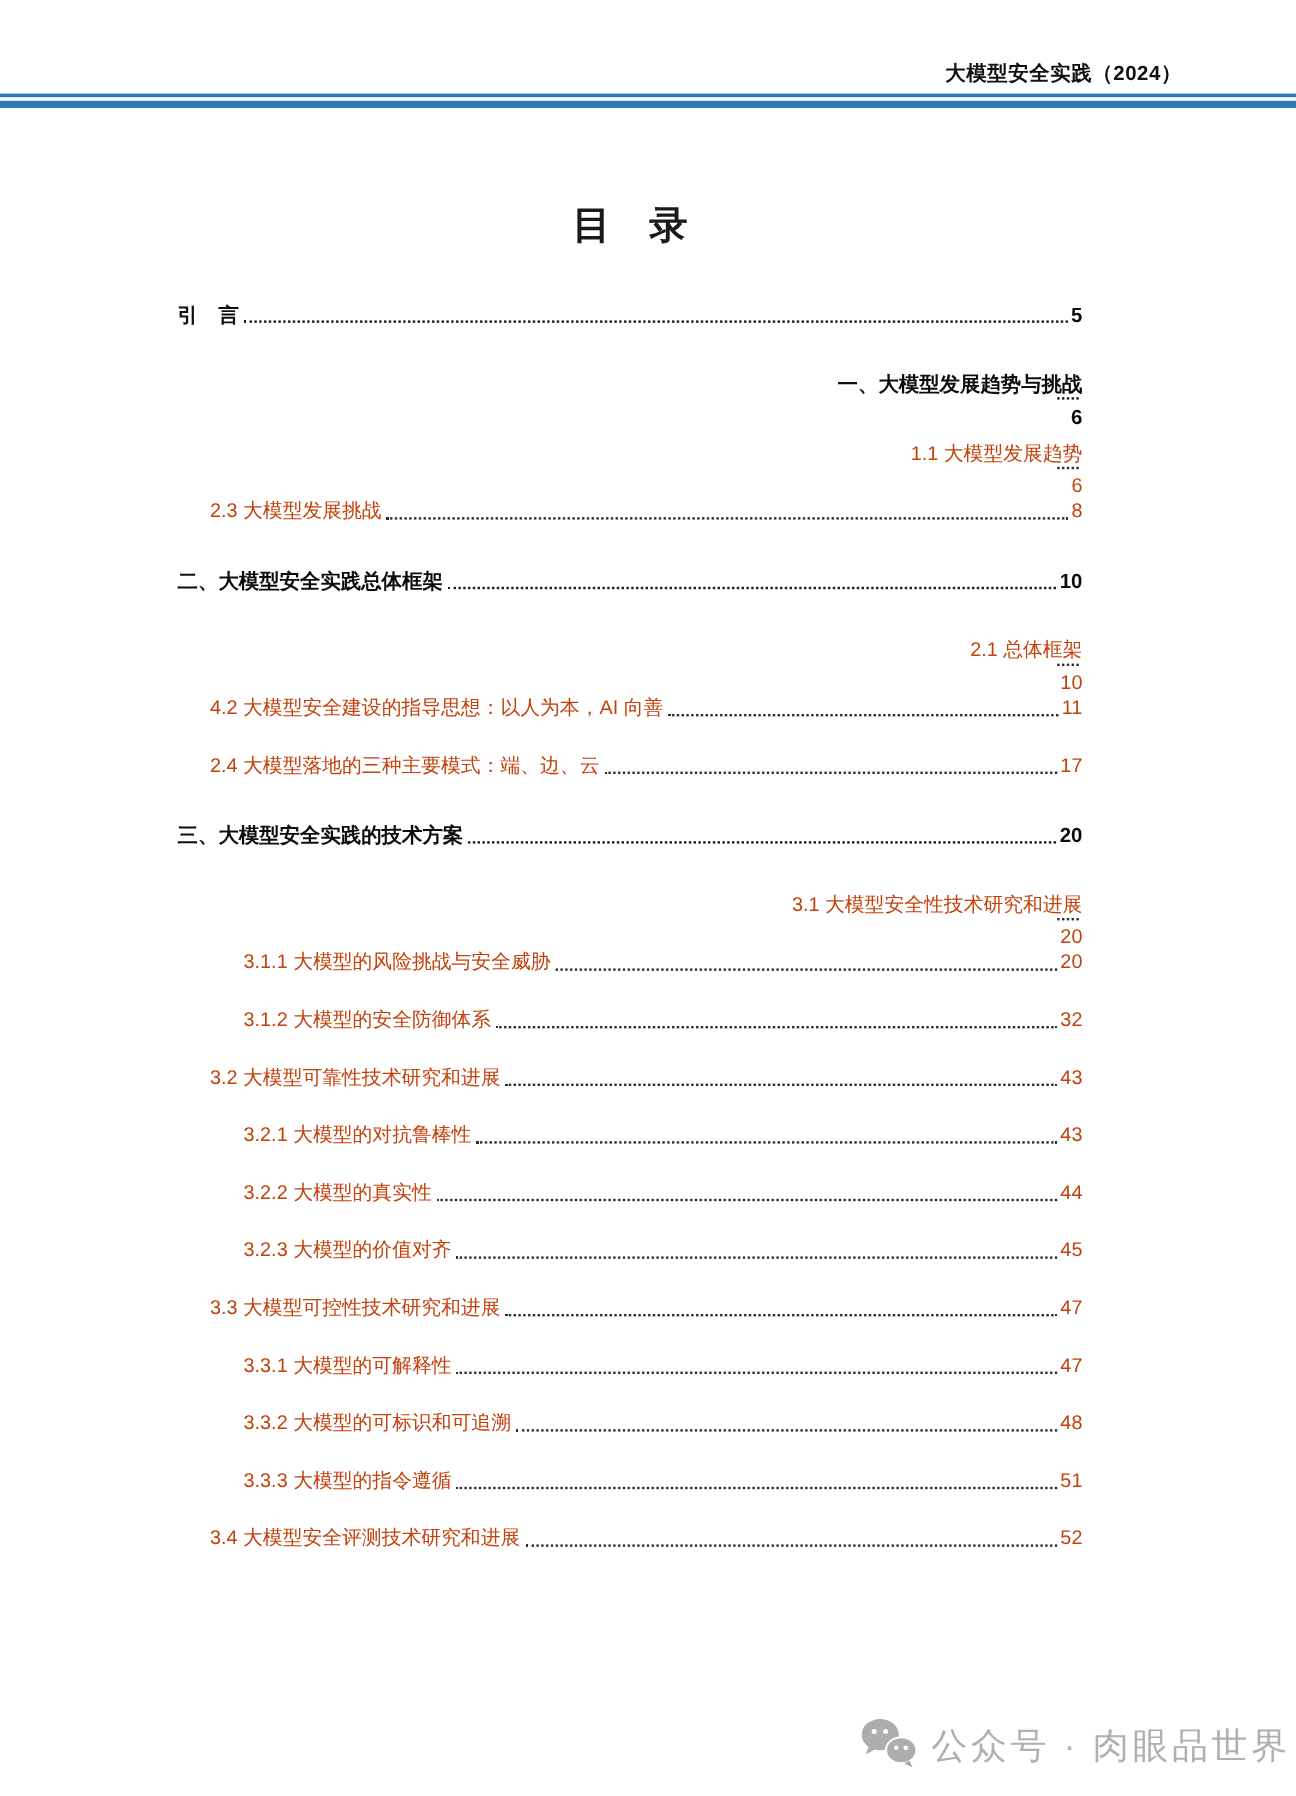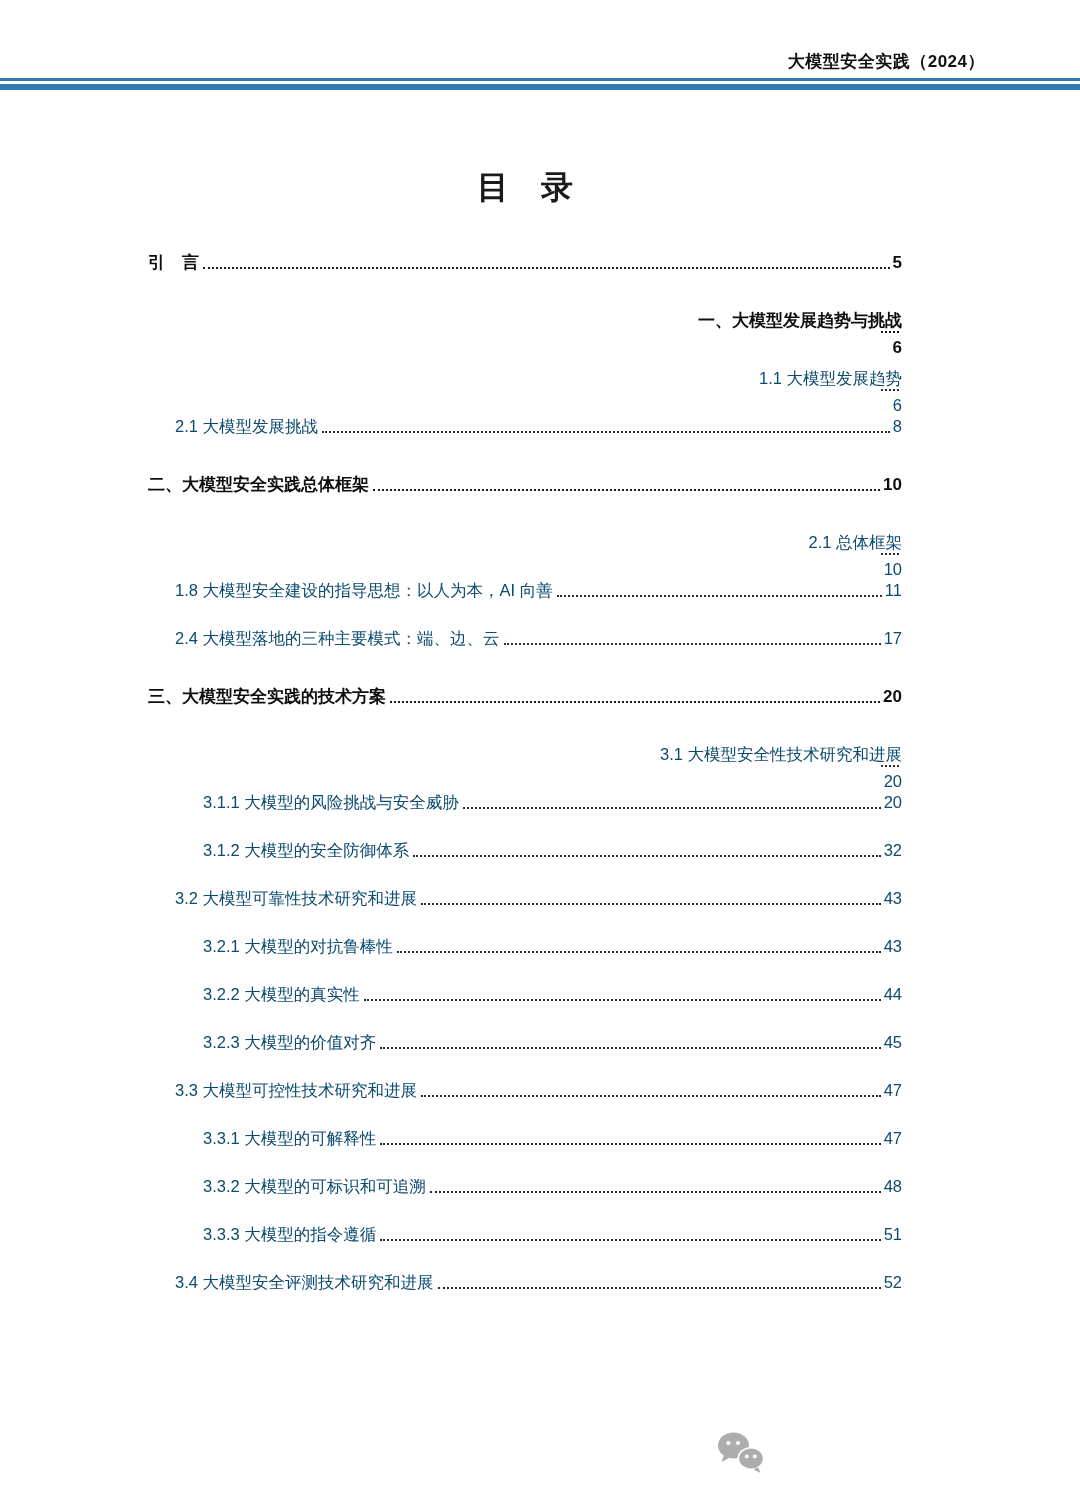--- a/index.html
+++ b/index.html
@@ -33,21 +33,21 @@
     white-space:pre;
   }
   
   .toc{
     position:absolute;top:252px;left:148px;width:754px;
   }
   .toc-row{
     display:flex;align-items:flex-end;
     margin-top:27px;
     line-height:21px;height:21px;
-    font-size:16.5px;font-weight:500;color:#0c4a6e;
+    font-size:16.5px;font-weight:500;color:#c2410c;
     cursor:pointer;
   }
   .toc-row:first-child{margin-top:0;}
   .toc-row.lv0{
     font-size:17px;font-weight:700;color:#0d0d0d;
     margin-top:37px;
   }
   .toc-row.lv0 + .toc-row{margin-top:37px;flex-direction:column;}
   .toc-row.lv0:first-child{margin-top:0;text-align:right;}
   .toc-row.lv1{padding-left:27px;}
@@ -95,36 +95,36 @@
         <span class="toc-label">一、大模型发展趋势与挑战</span>
         <span class="toc-dots"></span>
         <span class="toc-page">6</span>
       </div>
       <div class="toc-row lv1">
         <span class="toc-label">1.1 大模型发展趋势</span>
         <span class="toc-dots"></span>
         <span class="toc-page">6</span>
       </div>
       <div class="toc-row lv1">
-        <span class="toc-label">2.1 大模型发展挑战</span>
+        <span class="toc-label">2.3 大模型发展挑战</span>
         <span class="toc-dots"></span>
         <span class="toc-page">8</span>
       </div>
       <div class="toc-row lv0">
         <span class="toc-label">二、大模型安全实践总体框架</span>
         <span class="toc-dots"></span>
         <span class="toc-page">10</span>
       </div>
       <div class="toc-row lv1">
         <span class="toc-label">2.1 总体框架</span>
         <span class="toc-dots"></span>
         <span class="toc-page">10</span>
       </div>
       <div class="toc-row lv1">
-        <span class="toc-label">1.8 大模型安全建设的指导思想：以人为本，AI 向善</span>
+        <span class="toc-label">4.2 大模型安全建设的指导思想：以人为本，AI 向善</span>
         <span class="toc-dots"></span>
         <span class="toc-page">11</span>
       </div>
       <div class="toc-row lv1">
         <span class="toc-label">2.4 大模型落地的三种主要模式：端、边、云</span>
         <span class="toc-dots"></span>
         <span class="toc-page">17</span>
       </div>
       <div class="toc-row lv0">
         <span class="toc-label">三、大模型安全实践的技术方案</span>
@@ -206,15 +206,16 @@
 
         <g>
           <ellipse cx="33" cy="26.5" rx="13.5" ry="11.5" fill="#ffffff"></ellipse>
           <ellipse cx="33" cy="26.5" rx="11.8" ry="10" fill="#adadab"></ellipse>
           <path d="M40 35 L42.5 41 L35.5 37.5 Z" fill="#adadab"></path>
         </g>
         <circle cx="28.8" cy="24.5" r="1.9" fill="#ffffff"></circle>
         <circle cx="36.8" cy="24.5" r="1.9" fill="#ffffff"></circle>
       </svg>
     </span>
+    <span class="footer-text">公众号 · 肉眼品世界</span>
   </div>
 
 </div>
 
 </body></html>

